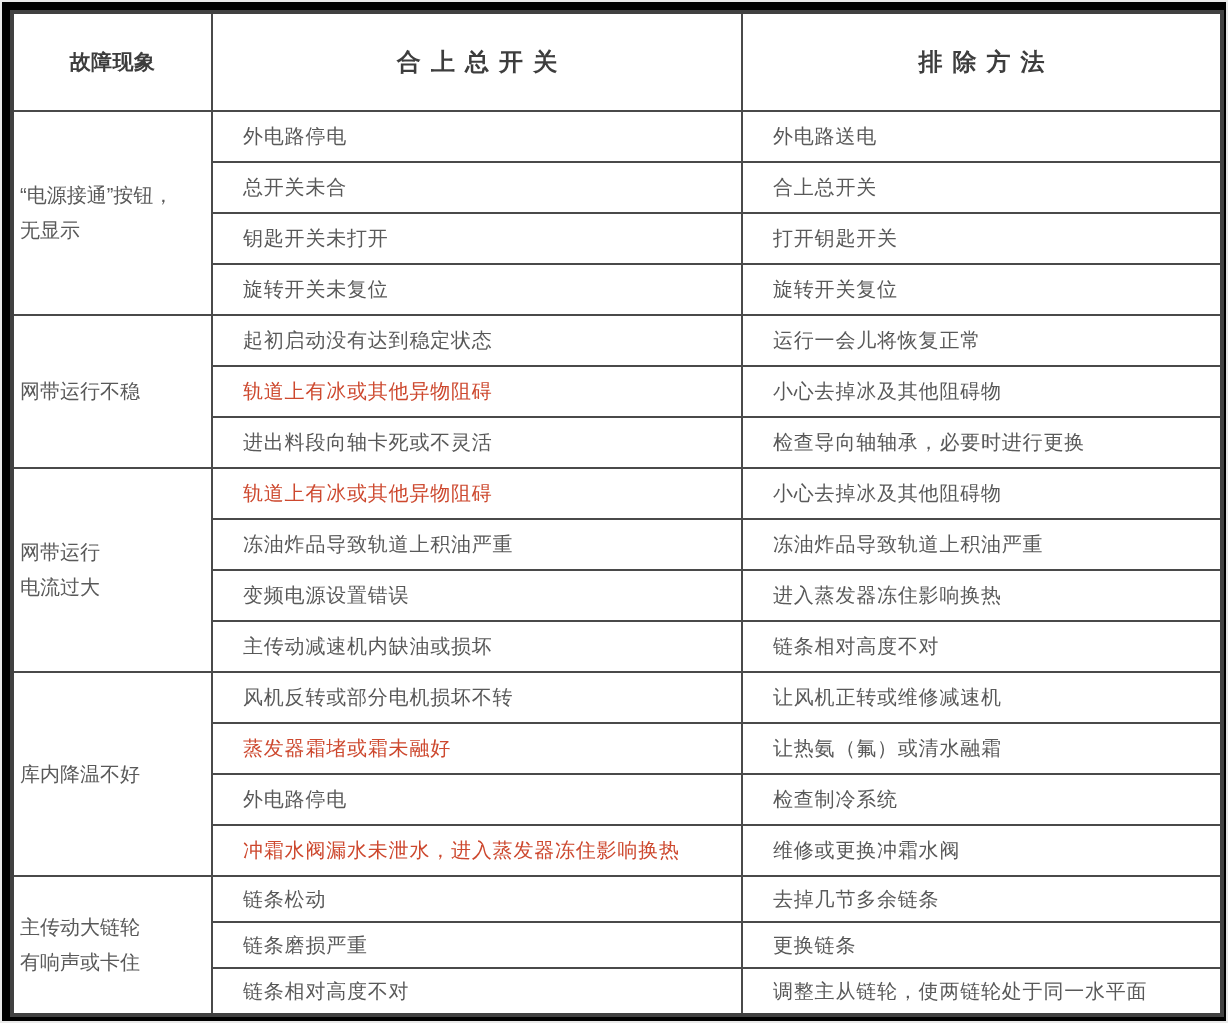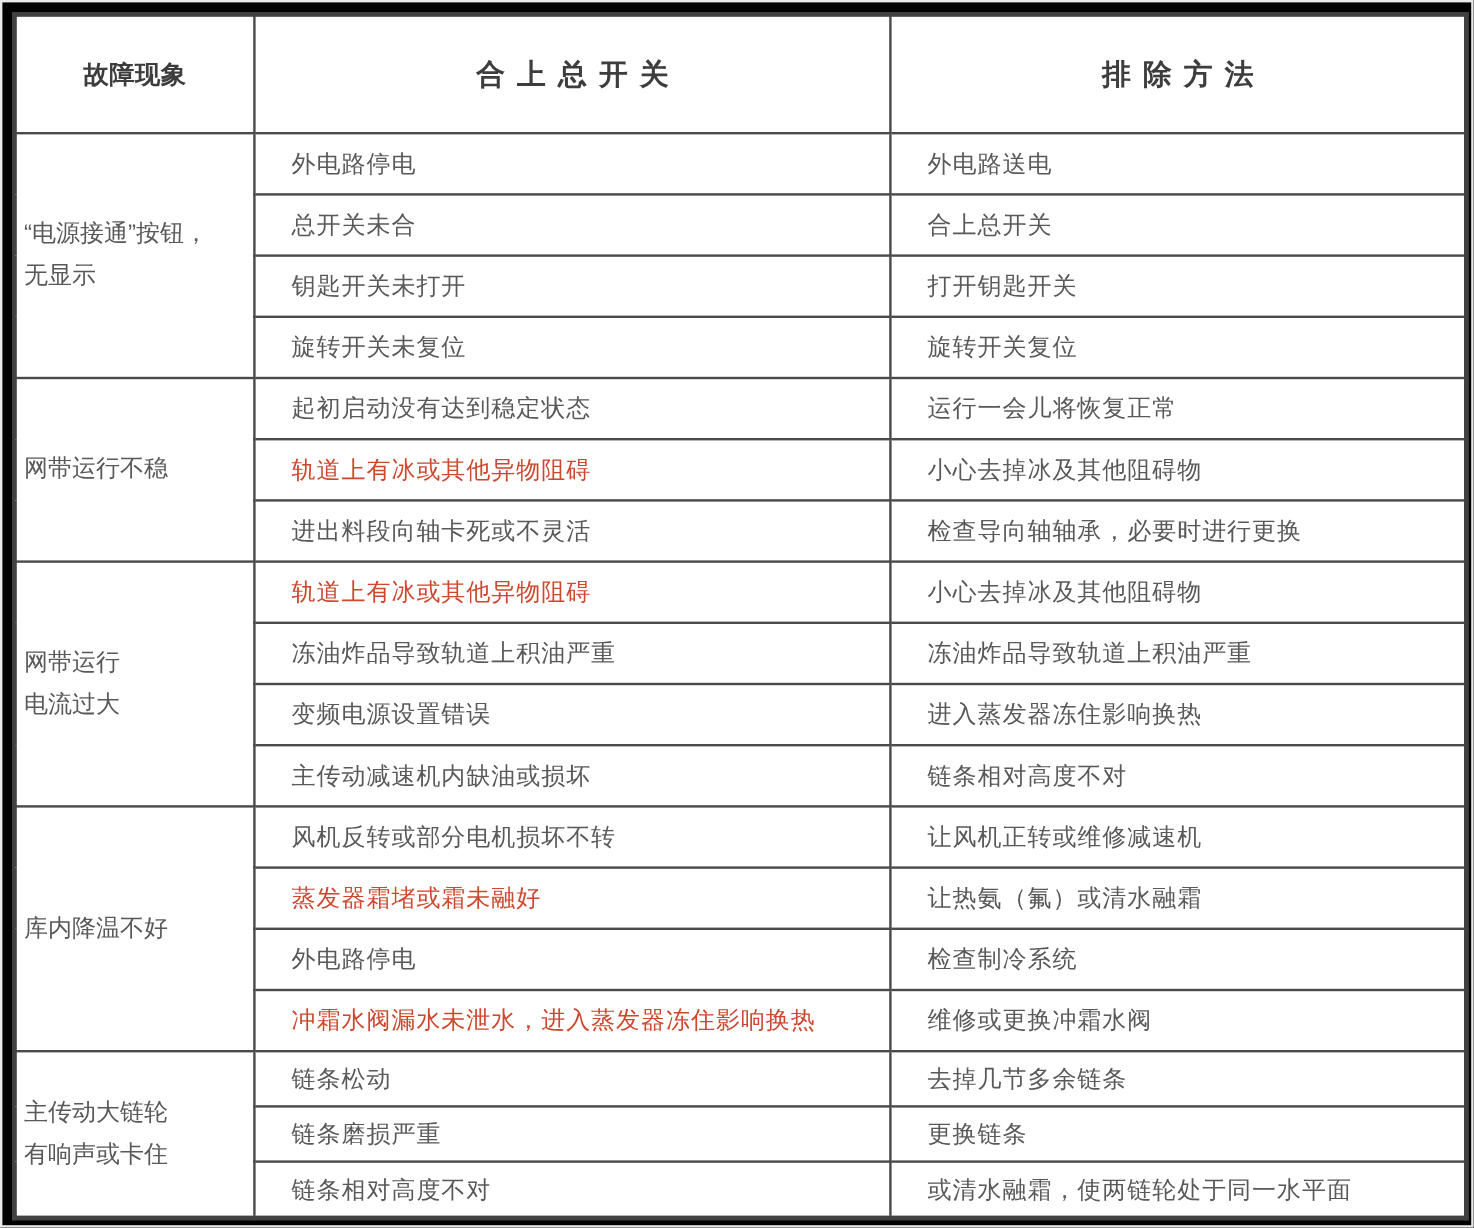--- a/index.html
+++ b/index.html
@@ -151,17 +151,17 @@
 有响声或卡住</td>
       <td class="cell">链条松动</td>
       <td class="cell">去掉几节多余链条</td>
     </tr>
     <tr class="r-short">
       <td class="cell">链条磨损严重</td>
       <td class="cell">更换链条</td>
     </tr>
     <tr class="r-short">
       <td class="cell">链条相对高度不对</td>
-      <td class="cell">或清水融霜，使两链轮处于同一水平面</td>
+      <td class="cell">调整主从链轮，使两链轮处于同一水平面</td>
     </tr>
   </tbody>
     </table>
 </div>
 
 </body></html>

